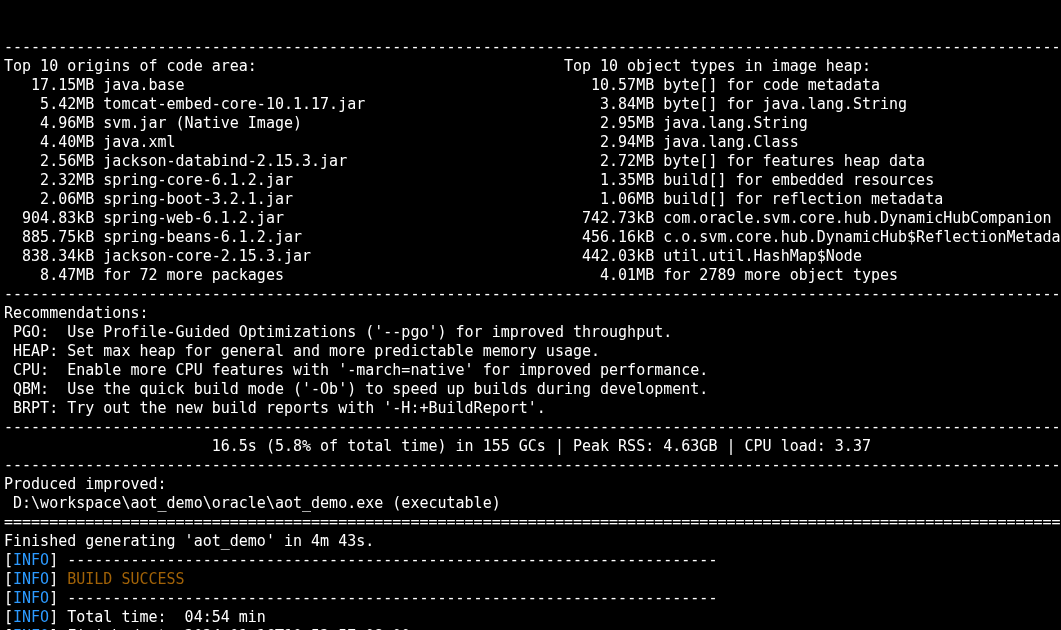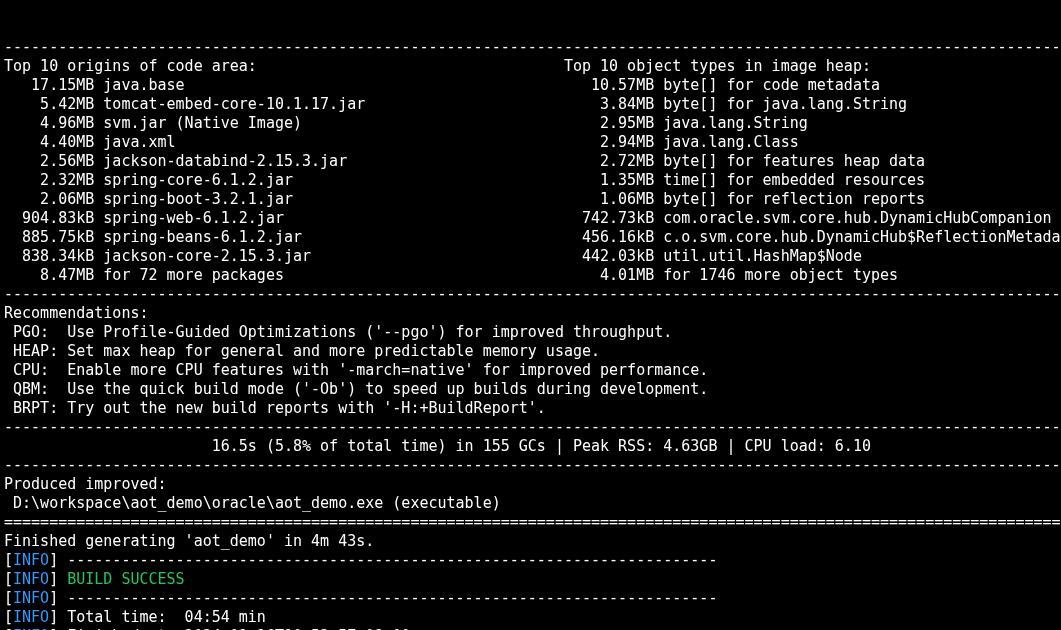--- a/index.html
+++ b/index.html
@@ -8,48 +8,48 @@
     background: #000;
     color: #fff;
     font-family: "Consolas", "Menlo", "DejaVu Sans Mono", monospace;
     font-size: 15px;
     line-height: 19px;
     white-space: pre;
     overflow-x: auto;
     width: 1061px;
   }
   .term   { padding: 0 4px 4px 4px; }
-  .green  { color: #22c55e; }
+  .green  { color: #a16207; }
   .cyan   { color: #2c9aff; text-align: right; }
   .white  { color: #ffffff; }
 </style>
 </head>
 <body>
 <div class="term"><span>------------------------------------------------------------------------------------------------------------------------</span>
 <span>Top 10 origins of code area:                                  Top 10 object types in image heap:</span>
 <span>   17.15MB java.base                                             10.57MB byte[] for code metadata</span>
 <span>    5.42MB tomcat-embed-core-10.1.17.jar                          3.84MB byte[] for java.lang.String</span>
 <span>    4.96MB svm.jar (Native Image)                                 2.95MB java.lang.String</span>
 <span>    4.40MB java.xml                                               2.94MB java.lang.Class</span>
 <span>    2.56MB jackson-databind-2.15.3.jar                            2.72MB byte[] for features heap data</span>
-<span>    2.32MB spring-core-6.1.2.jar                                  1.35MB time[] for embedded resources</span>
-<span>    2.06MB spring-boot-3.2.1.jar                                  1.06MB byte[] for reflection reports</span>
+<span>    2.32MB spring-core-6.1.2.jar                                  1.35MB build[] for embedded resources</span>
+<span>    2.06MB spring-boot-3.2.1.jar                                  1.06MB build[] for reflection metadata</span>
 <span>  904.83kB spring-web-6.1.2.jar                                 742.73kB com.oracle.svm.core.hub.DynamicHubCompanion</span>
 <span>  885.75kB spring-beans-6.1.2.jar                               456.16kB c.o.svm.core.hub.DynamicHub$ReflectionMetadata</span>
 <span>  838.34kB jackson-core-2.15.3.jar                              442.03kB util.util.HashMap$Node</span>
-<span>    8.47MB for 72 more packages                                   4.01MB for 1746 more object types</span>
+<span>    8.47MB for 72 more packages                                   4.01MB for 2789 more object types</span>
 <span>------------------------------------------------------------------------------------------------------------------------</span>
 <span>Recommendations:</span>
 <span> PGO:  Use Profile-Guided Optimizations ('--pgo') for improved throughput.</span>
 <span> HEAP: Set max heap for general and more predictable memory usage.</span>
 <span> CPU:  Enable more CPU features with '-march=native' for improved performance.</span>
 <span> QBM:  Use the quick build mode ('-Ob') to speed up builds during development.</span>
 <span> BRPT: Try out the new build reports with '-H:+BuildReport'.</span>
 <span>------------------------------------------------------------------------------------------------------------------------</span>
-<span>                       16.5s (5.8% of total time) in 155 GCs | Peak RSS: 4.63GB | CPU load: 6.10</span>
+<span>                       16.5s (5.8% of total time) in 155 GCs | Peak RSS: 4.63GB | CPU load: 3.37</span>
 <span>------------------------------------------------------------------------------------------------------------------------</span>
 <span>Produced improved:</span>
 <span> D:\workspace\aot_demo\oracle\aot_demo.exe (executable)</span>
 <span>========================================================================================================================</span>
 <span>Finished generating 'aot_demo' in 4m 43s.</span>
 <span><span class="white">[</span><span class="cyan">INFO</span><span class="white">]</span> ------------------------------------------------------------------------</span>
 <span><span class="white">[</span><span class="cyan">INFO</span><span class="white">]</span> <span class="green">BUILD SUCCESS</span></span>
 <span><span class="white">[</span><span class="cyan">INFO</span><span class="white">]</span> ------------------------------------------------------------------------</span>
 <span><span class="white">[</span><span class="cyan">INFO</span><span class="white">]</span> Total time:  04:54 min</span>
 <span><span class="white">[</span><span class="cyan">INFO</span><span class="white">]</span> Finished at: 2024-01-16T10:52:57+08:00</span>

